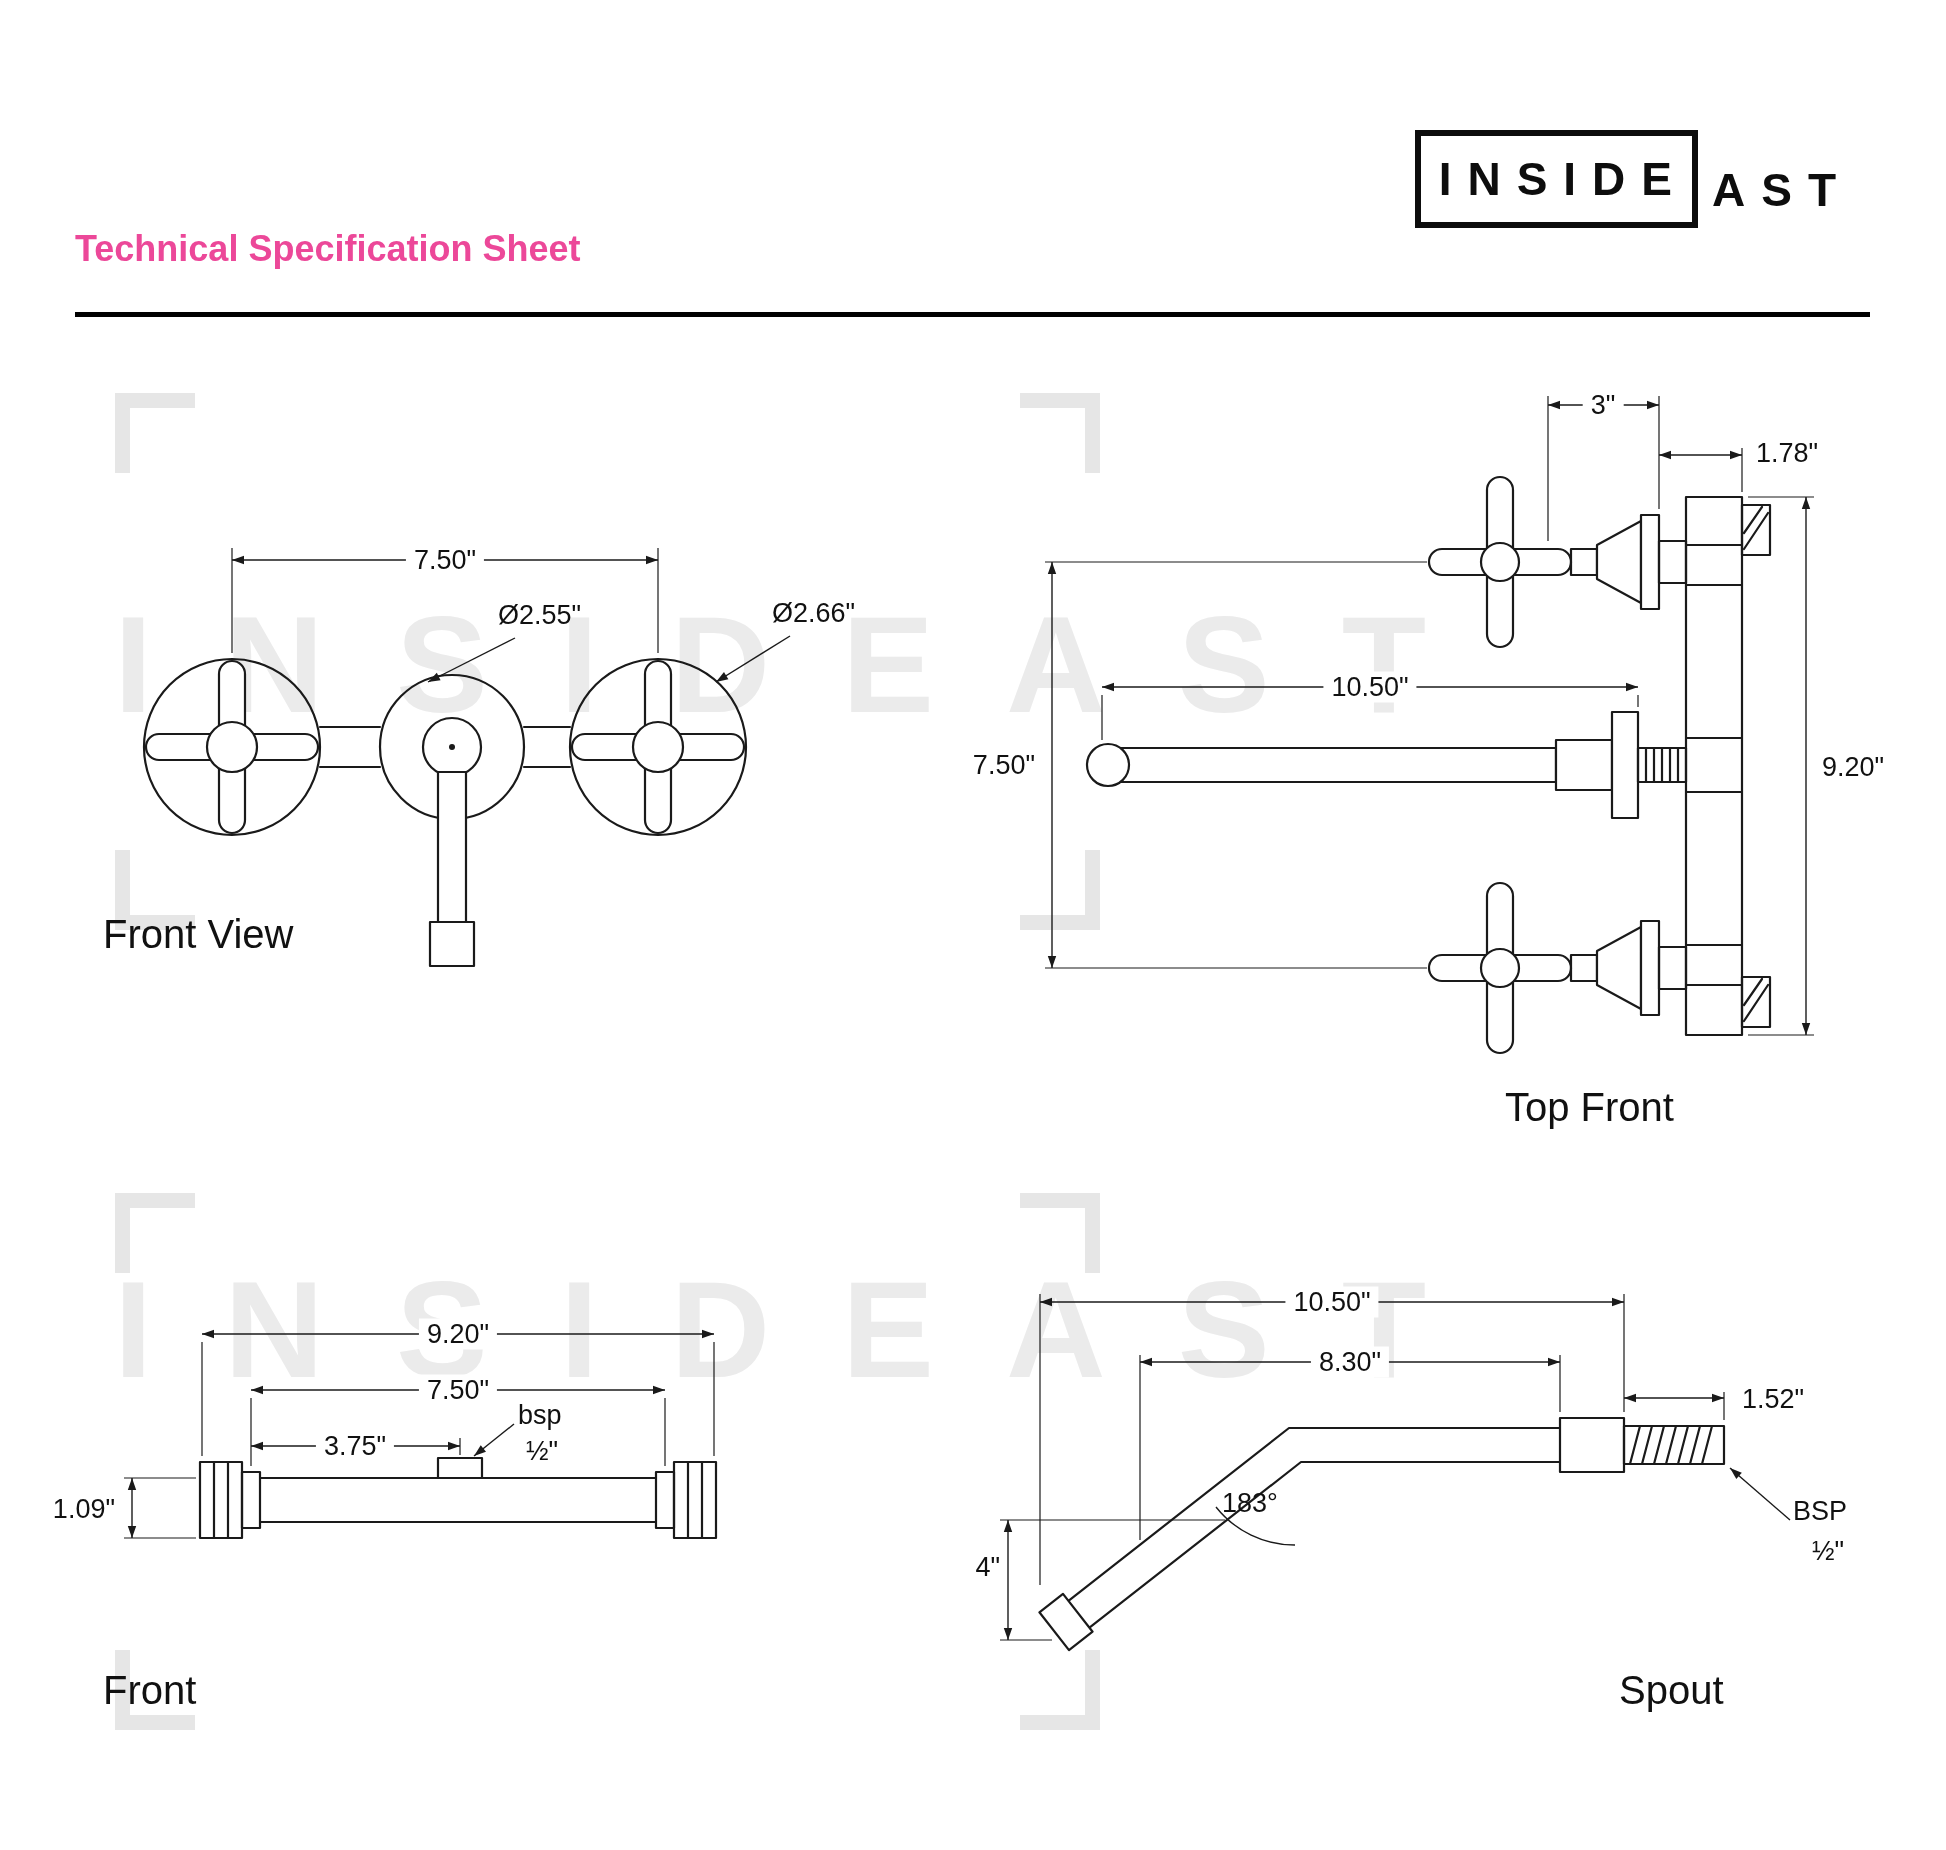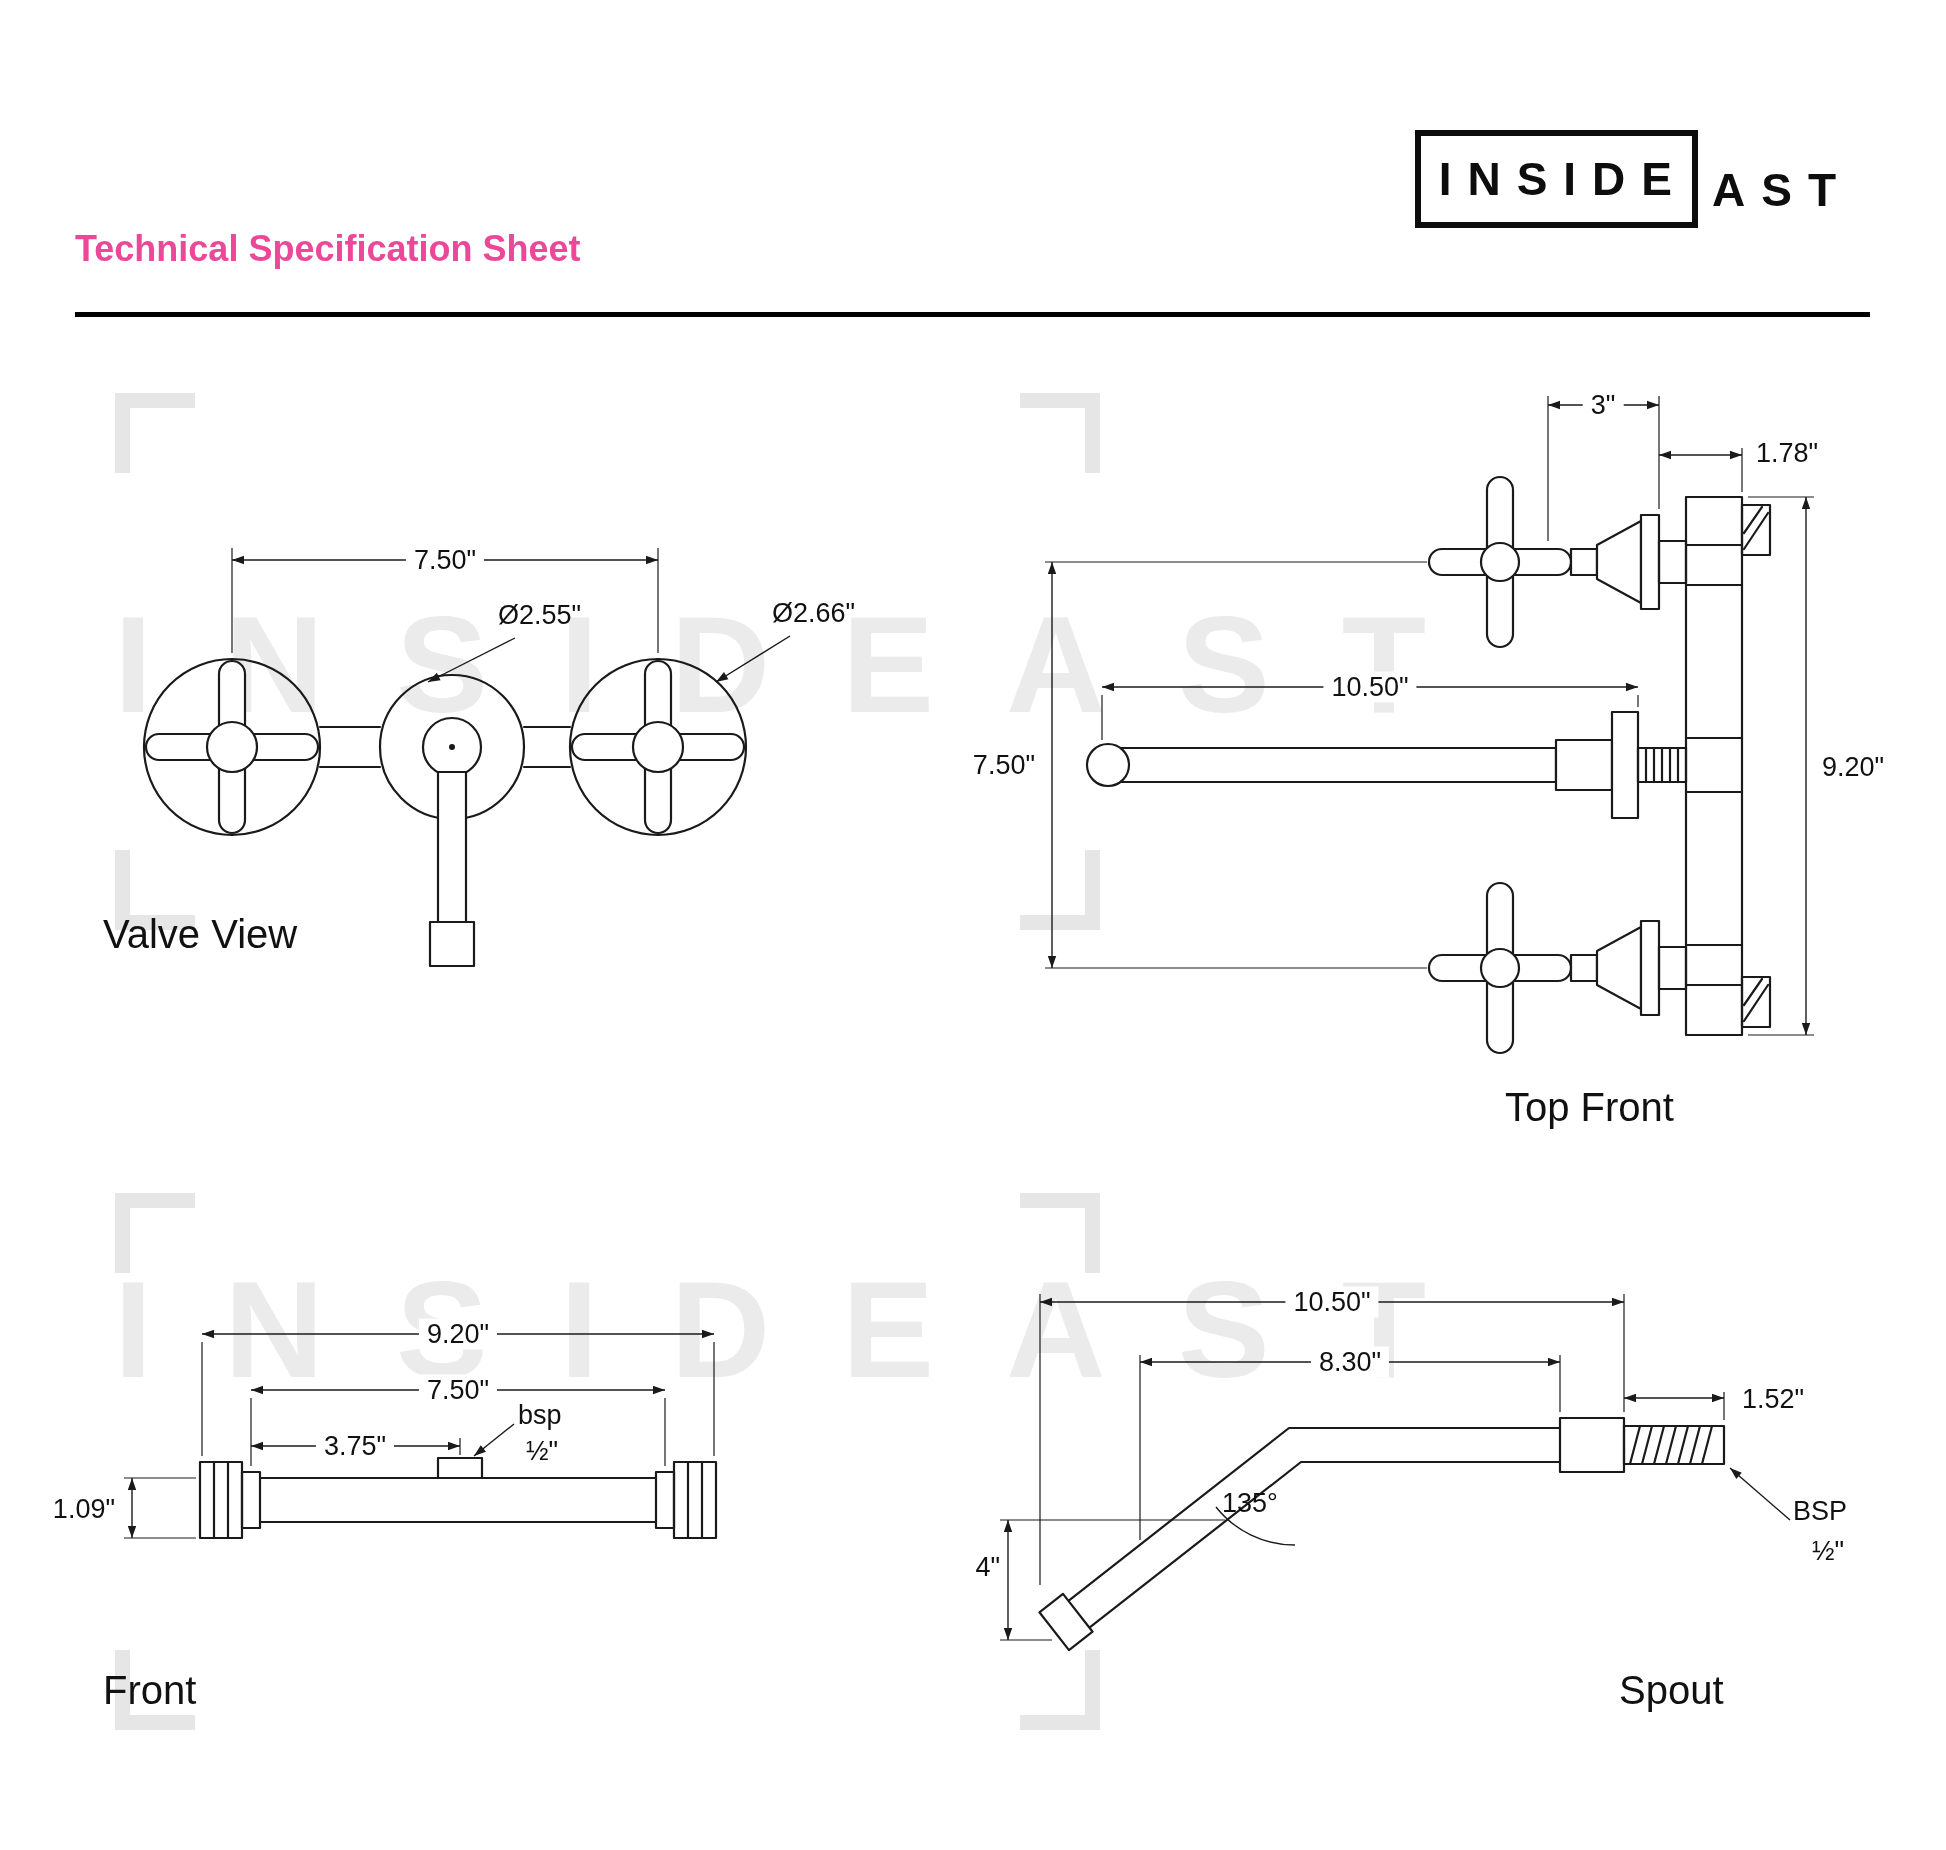--- a/index.html
+++ b/index.html
@@ -212,39 +212,39 @@
       <line class="ext" x1="1000" y1="1640" x2="1052" y2="1640"></line>
       <line class="dim" x1="1008" y1="1520" x2="1008" y2="1640" marker-start="url(#arr)" marker-end="url(#arr)"></line>
       <path class="dim" d="M1216,1507 A100,100 0 0 0 1295,1545"></path>
       <line class="dim" x1="1790" y1="1520" x2="1730" y2="1468" marker-end="url(#arr)"></line>
     </g>
   </svg>
 
   <span class="lbl bg" style="left:445px;top:560px">7.50"</span>
   <span class="lbl" style="left:498px;top:600px">Ø2.55"</span>
   <span class="lbl" style="left:772px;top:598px">Ø2.66"</span>
-  <span class="caption" style="left:103px;top:912px">Valve View</span>
+  <span class="caption" style="left:103px;top:912px">Front View</span>
 
   <span class="lbl bg" style="left:1603px;top:405px">3"</span>
   <span class="lbl" style="left:1756px;top:438px">1.78"</span>
   <span class="lbl bg" style="left:1370px;top:687px">10.50"</span>
   <span class="lbl" style="left:955px;top:750px;width:80px;text-align:right">7.50"</span>
   <span class="lbl" style="left:1822px;top:752px">9.20"</span>
   <span class="caption" style="left:1505px;top:1085px">Top Front</span>
 
   <span class="lbl bg" style="left:458px;top:1334px">9.20"</span>
   <span class="lbl bg" style="left:458px;top:1390px">7.50"</span>
   <span class="lbl bg" style="left:355px;top:1446px">3.75"</span>
   <span class="lbl" style="left:518px;top:1400px">bsp</span>
   <span class="lbl" style="left:526px;top:1436px">½"</span>
   <span class="lbl" style="left:30px;top:1494px;width:85px;text-align:right">1.09"</span>
   <span class="caption" style="left:103px;top:1668px">Front</span>
 
   <span class="lbl bg" style="left:1332px;top:1302px">10.50"</span>
   <span class="lbl bg" style="left:1350px;top:1362px">8.30"</span>
   <span class="lbl" style="left:1742px;top:1384px">1.52"</span>
-  <span class="lbl" style="left:1222px;top:1488px">135°</span>
+  <span class="lbl" style="left:1222px;top:1488px">183°</span>
   <span class="lbl" style="left:940px;top:1552px;width:60px;text-align:right">4"</span>
   <span class="lbl" style="left:1793px;top:1496px">BSP</span>
   <span class="lbl" style="left:1812px;top:1536px">½"</span>
   <span class="caption" style="left:1619px;top:1668px">Spout</span>
 
 </div>
 
 </body></html>

